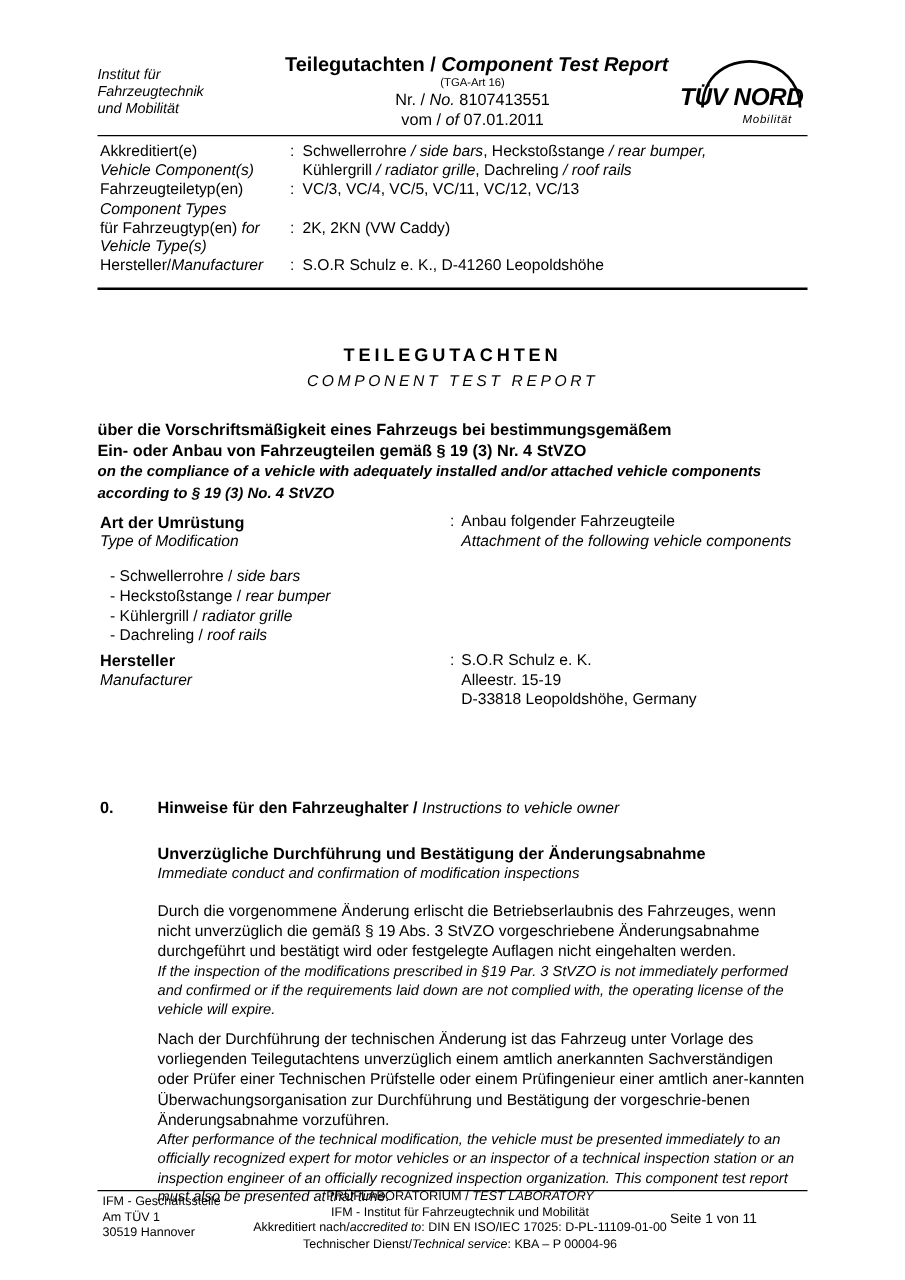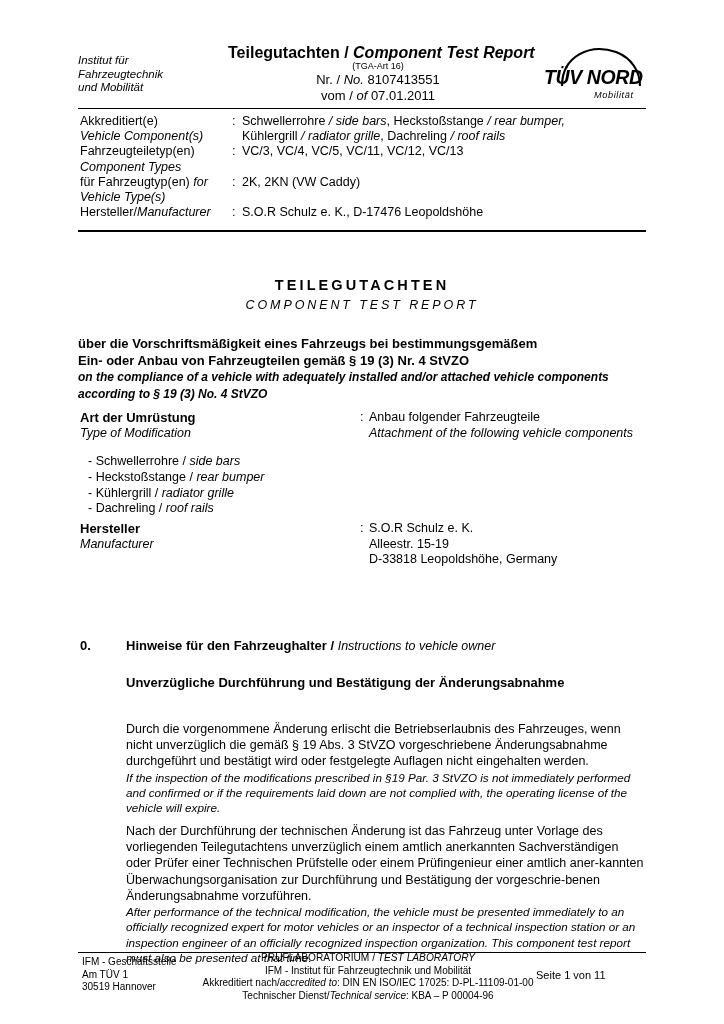--- a/index.html
+++ b/index.html
@@ -336,21 +336,21 @@
 
     <div class="comp-row">
       <div class="comp-label it">Vehicle Type(s)</div>
       <div class="comp-colon"></div>
       <div class="comp-value"></div>
     </div>
 
     <div class="comp-row">
       <div class="comp-label"><span>Hersteller/</span><span class="it">Manufacturer</span></div>
       <div class="comp-colon">:</div>
-      <div class="comp-value">S.O.R Schulz e. K., D-17476 Leopoldshöhe</div>
+      <div class="comp-value">S.O.R Schulz e. K., D-41260 Leopoldshöhe</div>
     </div>
 
   </div>
 
   <div class="rule-thick" style="top:230px;"></div>
 
   <div class="doc-title">
     <div class="doc-title-de">TEILEGUTACHTEN</div>
     <div class="doc-title-en">COMPONENT TEST REPORT</div>
   </div>
@@ -400,20 +400,21 @@
   <div class="section" style="top:638px;">
     <div class="sec-head">
       <div class="sec-num">0.</div>
       <div class="sec-title"><span>Hinweise für den Fahrzeughalter</span><span> / </span><span class="en">Instructions to vehicle owner</span></div>
     </div>
   </div>
 
   <div class="section" style="top:675px;">
     <div class="sec-body">
       <div class="sub-head-de">Unverzügliche Durchführung und Bestätigung der Änderungsabnahme</div>
+      <div class="sub-head-en">Immediate conduct and confirmation of modification inspections</div>
     </div>
   </div>
 
   <div class="section" style="top:721px;">
     <div class="sec-body">
       <div class="para-de">Durch die vorgenommene Änderung erlischt die Betriebserlaubnis des Fahrzeuges, wenn nicht unverzüglich die gemäß § 19 Abs. 3 StVZO vorgeschriebene Änderungsabnahme durchgeführt und bestätigt wird oder festgelegte Auflagen nicht eingehalten werden.</div>
       <div class="para-en">If the inspection of the modifications prescribed in §19 Par. 3 StVZO is not immediately performed and confirmed or if the requirements laid down are not complied with, the operating license of the vehicle will expire.</div>
     </div>
   </div>
 

